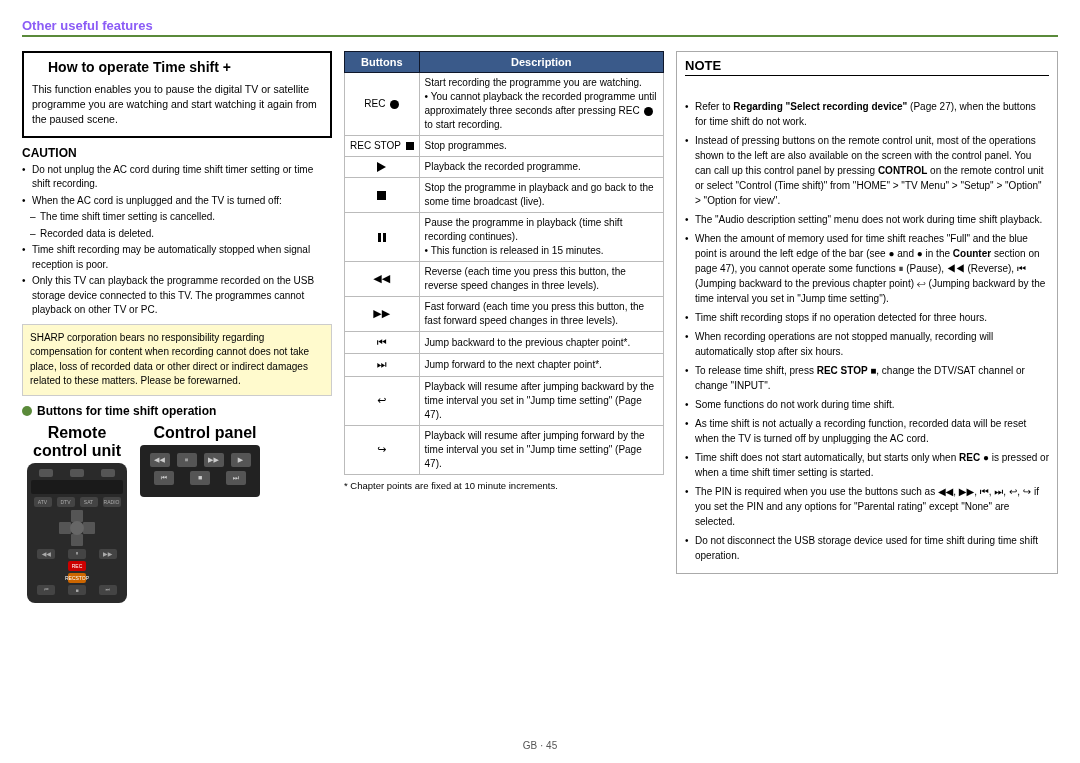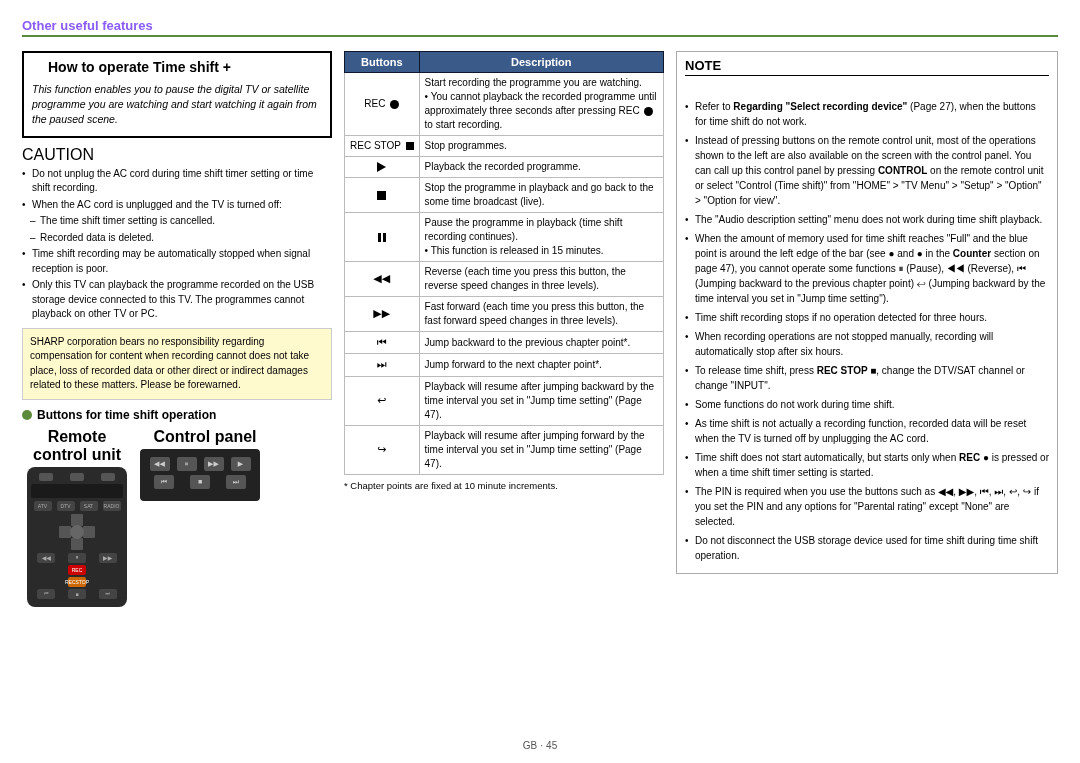--- a/index.html
+++ b/index.html
@@ -54,26 +54,25 @@
     }
     .how-to-title {
       font-size: 14px;
       font-weight: bold;
       margin-bottom: 7px;
       padding-left: 16px;
     }
     .how-to-text {
       font-size: 10.5px;
       line-height: 1.45;
-      font-style: italic;
     }
 
     .caution-title {
-      font-weight: normal;
-      font-size: 16px;
+      font-weight: bold;
+      font-size: 12px;
       margin-bottom: 3px;
       margin-top: 4px;
     }
     .caution-list {
       font-size: 10px;
       line-height: 1.45;
       padding-left: 0;
       list-style: none;
     }
     .caution-list li {

